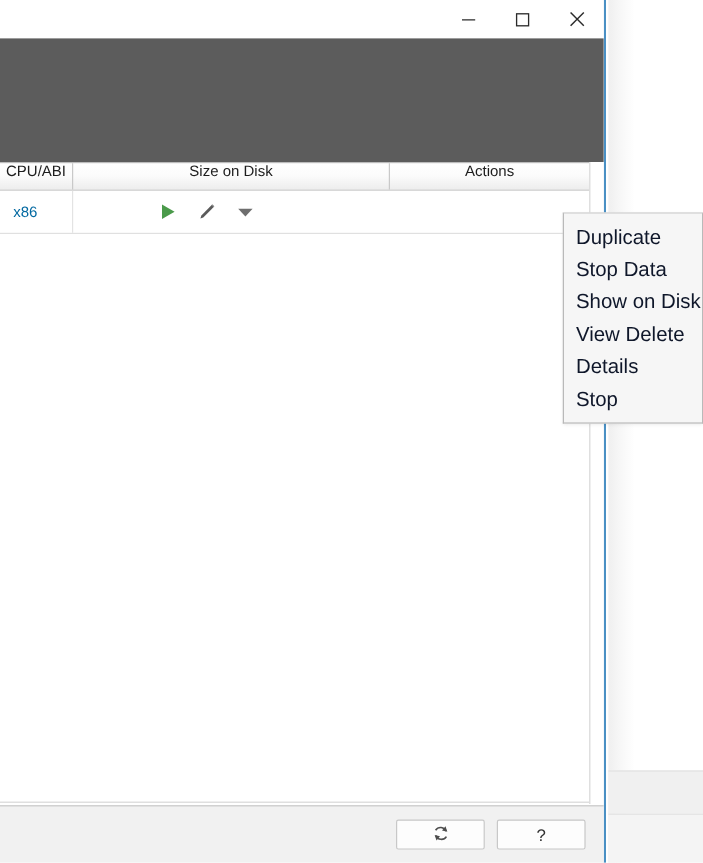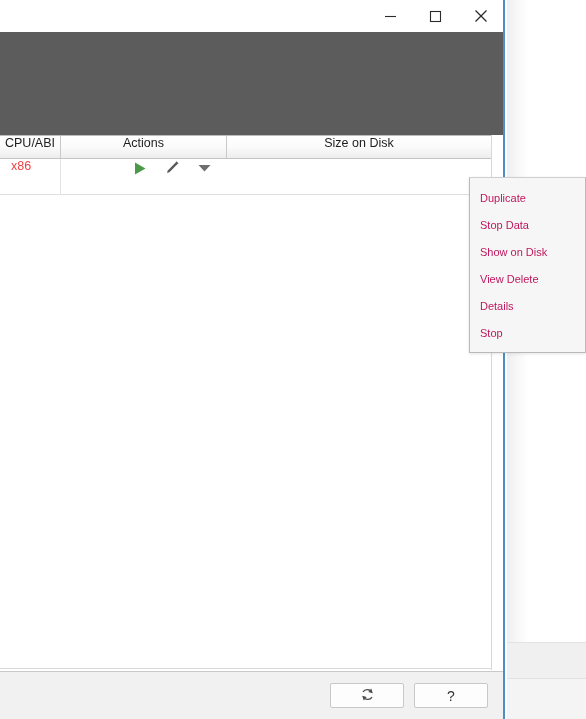--- a/index.html
+++ b/index.html
@@ -147,23 +147,23 @@
     position: relative;
     width: 491px;
     height: 36px;
     background: #ffffff;
     border-bottom: 1px solid #e0e0e0;
     display: flex;
   }
   .td {
     height: 100%;
     display: flex;
-    align-items: flex-start;
+    align-items: center;
     font-size: 12.5px;
-    color: #ef4444;
+    color: #0369a1;
     border-right: 1px solid #e3e3e3;
   }
   .td:last-child { border-right: none; }
   .td-cpu  { width: 61px; padding-left: 11px; }
   .td-size { width: 264px; padding-left: 11px; }
   .td-acts {
     width: 166px;
     justify-content: flex-end;
     padding-right: 14px;
     gap: 14px;
@@ -233,22 +233,22 @@
     border-top: 1px solid #cfcfcf;
     padding: 6px 0 6px 0;
     z-index: 40;
     box-shadow: 0 1px 3px rgba(0,0,0,0.10);
   }
   .ctx-item {
     height: 27px;
     display: flex;
     align-items: center;
     padding-left: 10px;
-    font-size: 11px;
-    color: #be185d;
+    font-size: 17px;
+    color: #0f172a;
     white-space: nowrap;
     cursor: default;
     position: relative;
   }
   .ctx-item.highlight::after {
     content: "";
     position: absolute;
     left: 2px;
     top: 1px;
     right: 4px;
@@ -297,25 +297,25 @@
     </div>
 
     <div class="banner"></div>
 
     <div class="table-wrap">
 
       <div class="tbl-header">
         <div class="th th-cpu">
           <span>CPU/ABI</span>
         </div>
+        <div class="th th-size">
+          <span>Size on Disk</span>
+        </div>
         <div class="th th-acts">
           <span>Actions</span>
-        </div>
-        <div class="th th-size">
-          <span>Size on Disk</span>
         </div>
       </div>
 
       <div class="tbl-row">
         <div class="td td-cpu">
           <span>x86</span>
         </div>
         <div class="td td-acts">
           <span class="act-icon">
             <svg width="14" height="15" viewBox="0 0 14 15">

